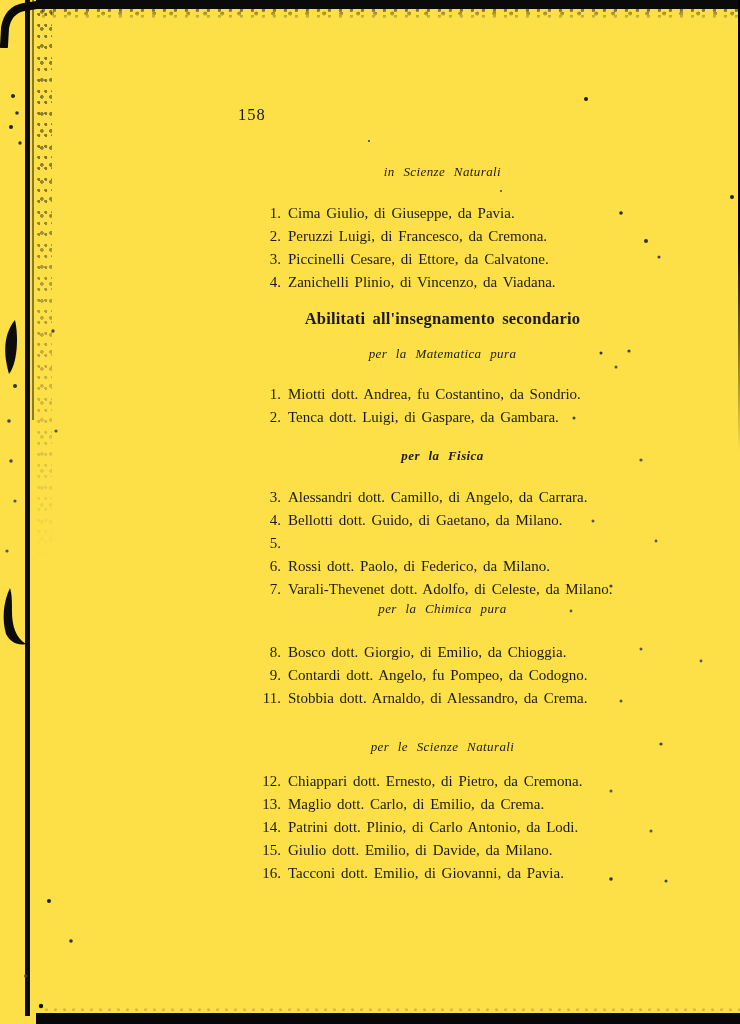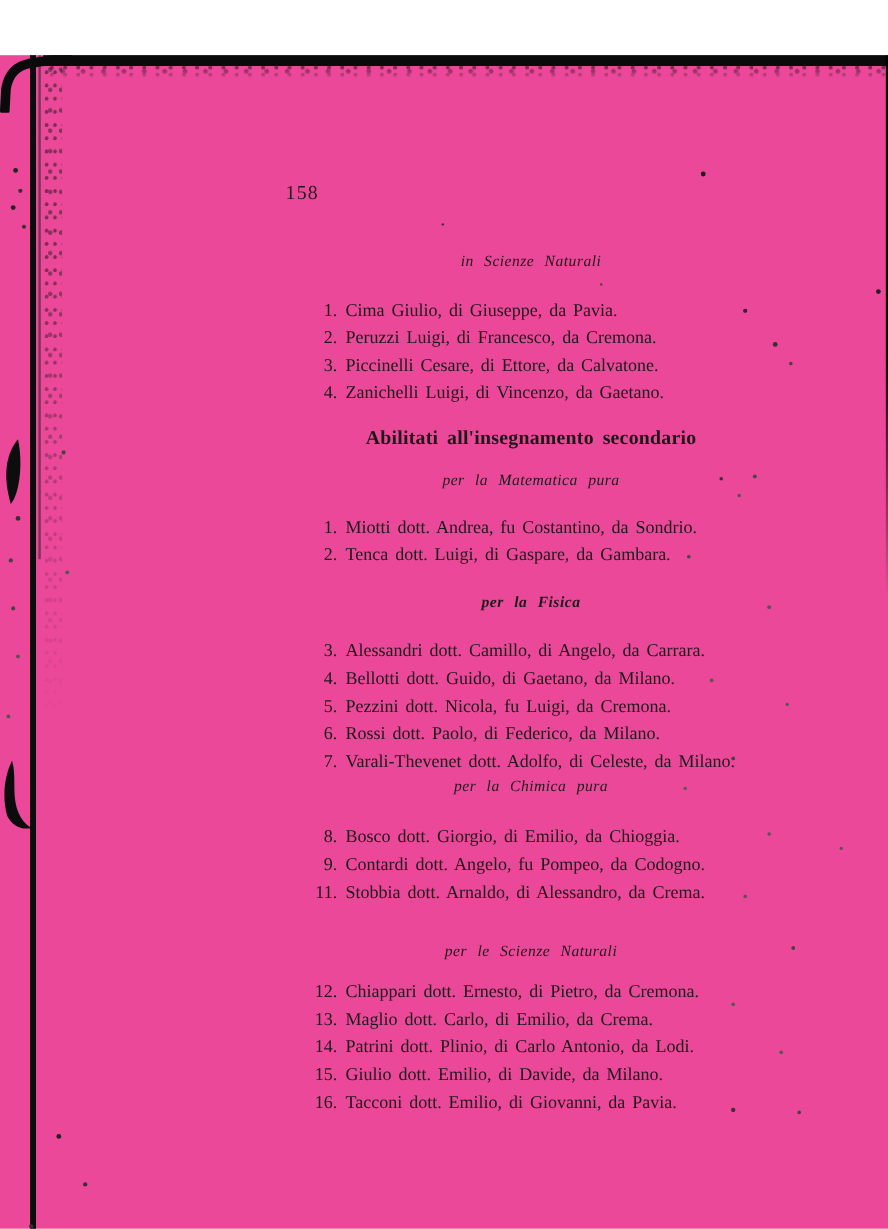--- a/index.html
+++ b/index.html
@@ -2,21 +2,21 @@
 <html><head>
 <meta charset="utf-8">
 <style>
   html,body{margin:0;padding:0;}
   body{
     width:740px;height:1024px;position:relative;overflow:hidden;
     background:#fff;
     font-family:"Liberation Serif","DejaVu Serif",serif;
     color:#1a1a1a;
   }
-  .paper{position:absolute;inset:0;background:#ec4899;margin-top:46px;}
+  .paper{position:absolute;inset:0;background:#fde047;}
 
   
   .col{position:absolute;left:240px;width:405px;}
   .page-number{position:absolute;left:238px;top:105px;font-size:16.5px;letter-spacing:1px;}
   .heading-italic{
     font-style:italic;font-size:13px;text-align:center;
     word-spacing:5px;letter-spacing:.4px;
   }
   .heading-bold{
     font-weight:bold;font-size:16.5px;text-align:center;
@@ -111,21 +111,21 @@
     <div class="row">
       <span class="num">2.</span>
       <span class="txt">Peruzzi Luigi, di Francesco, da Cremona.</span>
     </div>
     <div class="row">
       <span class="num">3.</span>
       <span class="txt">Piccinelli Cesare, di Ettore, da Calvatone.</span>
     </div>
     <div class="row">
       <span class="num">4.</span>
-      <span class="txt">Zanichelli Luigi, di Vincenzo, da Gaetano.</span>
+      <span class="txt">Zanichelli Plinio, di Vincenzo, da Viadana.</span>
     </div>
   </div>
 
   <div class="col heading-italic" id="sub0-heading">per la Matematica pura</div>
 
   <div class="col heading-bold" id="main-heading">Abilitati all'insegnamento secondario</div>
   <div class="list" id="sub0-list">
     <div class="row">
       <span class="num">1.</span>
       <span class="txt">Miotti dott. Andrea, fu Costantino, da Sondrio.</span>
@@ -141,21 +141,20 @@
     <div class="row">
       <span class="num">3.</span>
       <span class="txt">Alessandri dott. Camillo, di Angelo, da Carrara.</span>
     </div>
     <div class="row">
       <span class="num">4.</span>
       <span class="txt">Bellotti dott. Guido, di Gaetano, da Milano.</span>
     </div>
     <div class="row">
       <span class="num">5.</span>
-      <span class="txt">Pezzini dott. Nicola, fu Luigi, da Cremona.</span>
     </div>
     <div class="row">
       <span class="num">6.</span>
       <span class="txt">Rossi dott. Paolo, di Federico, da Milano.</span>
     </div>
     <div class="row">
       <span class="num">7.</span>
       <span class="txt">Varali-Thevenet dott. Adolfo, di Celeste, da Milano.</span>
     </div>
   </div>

